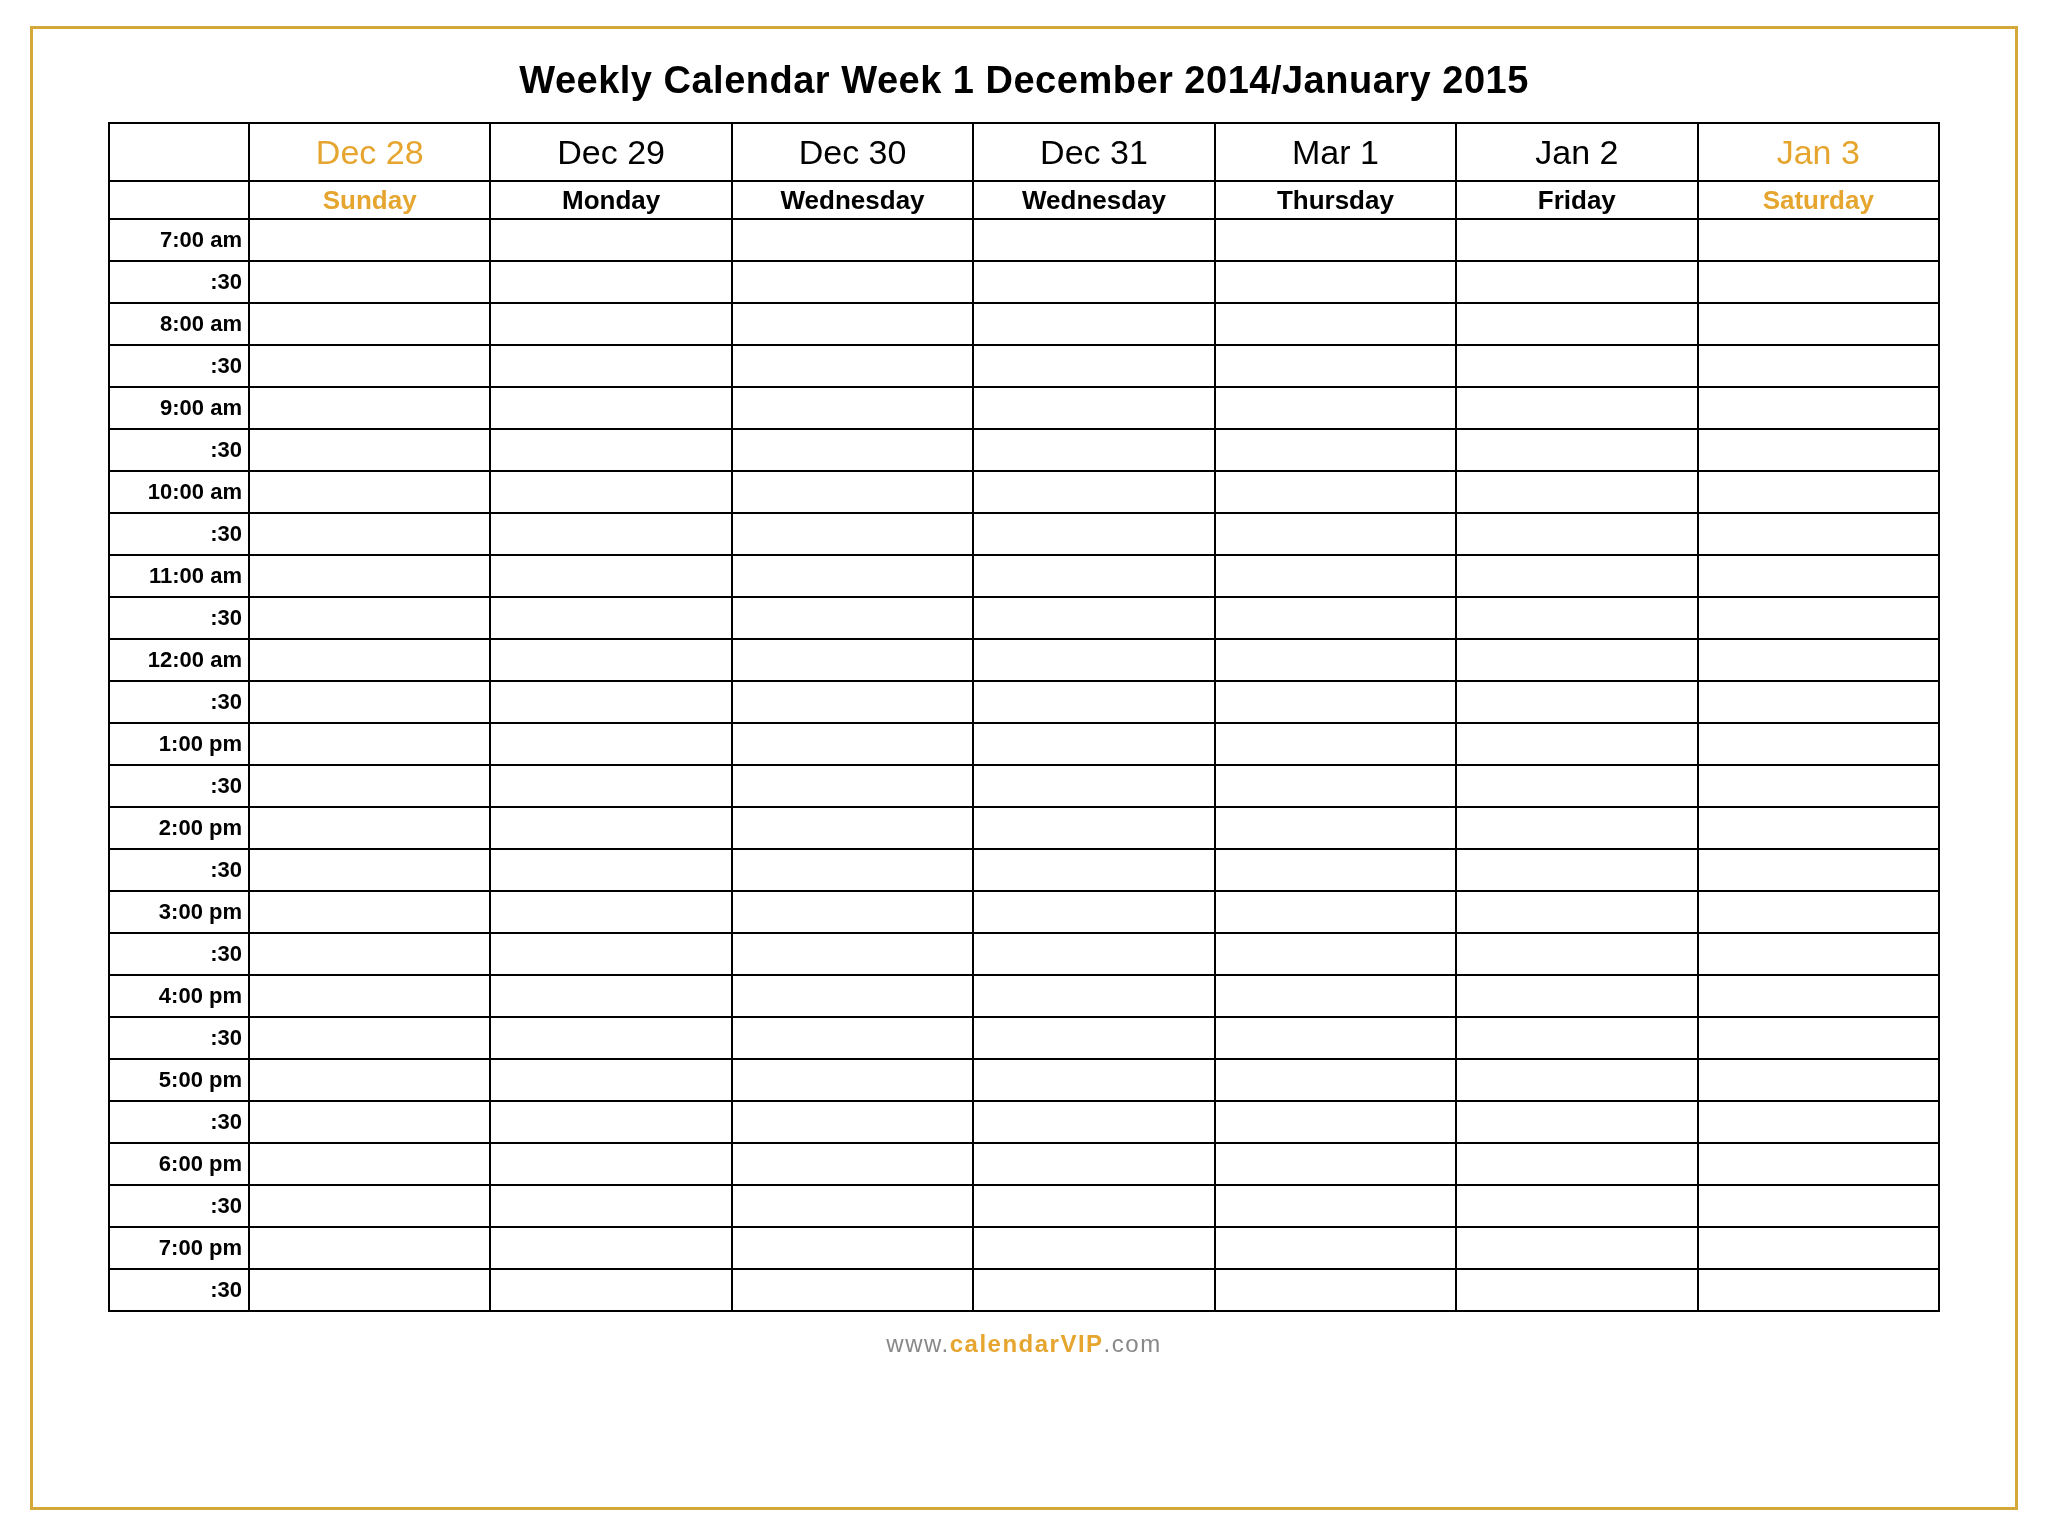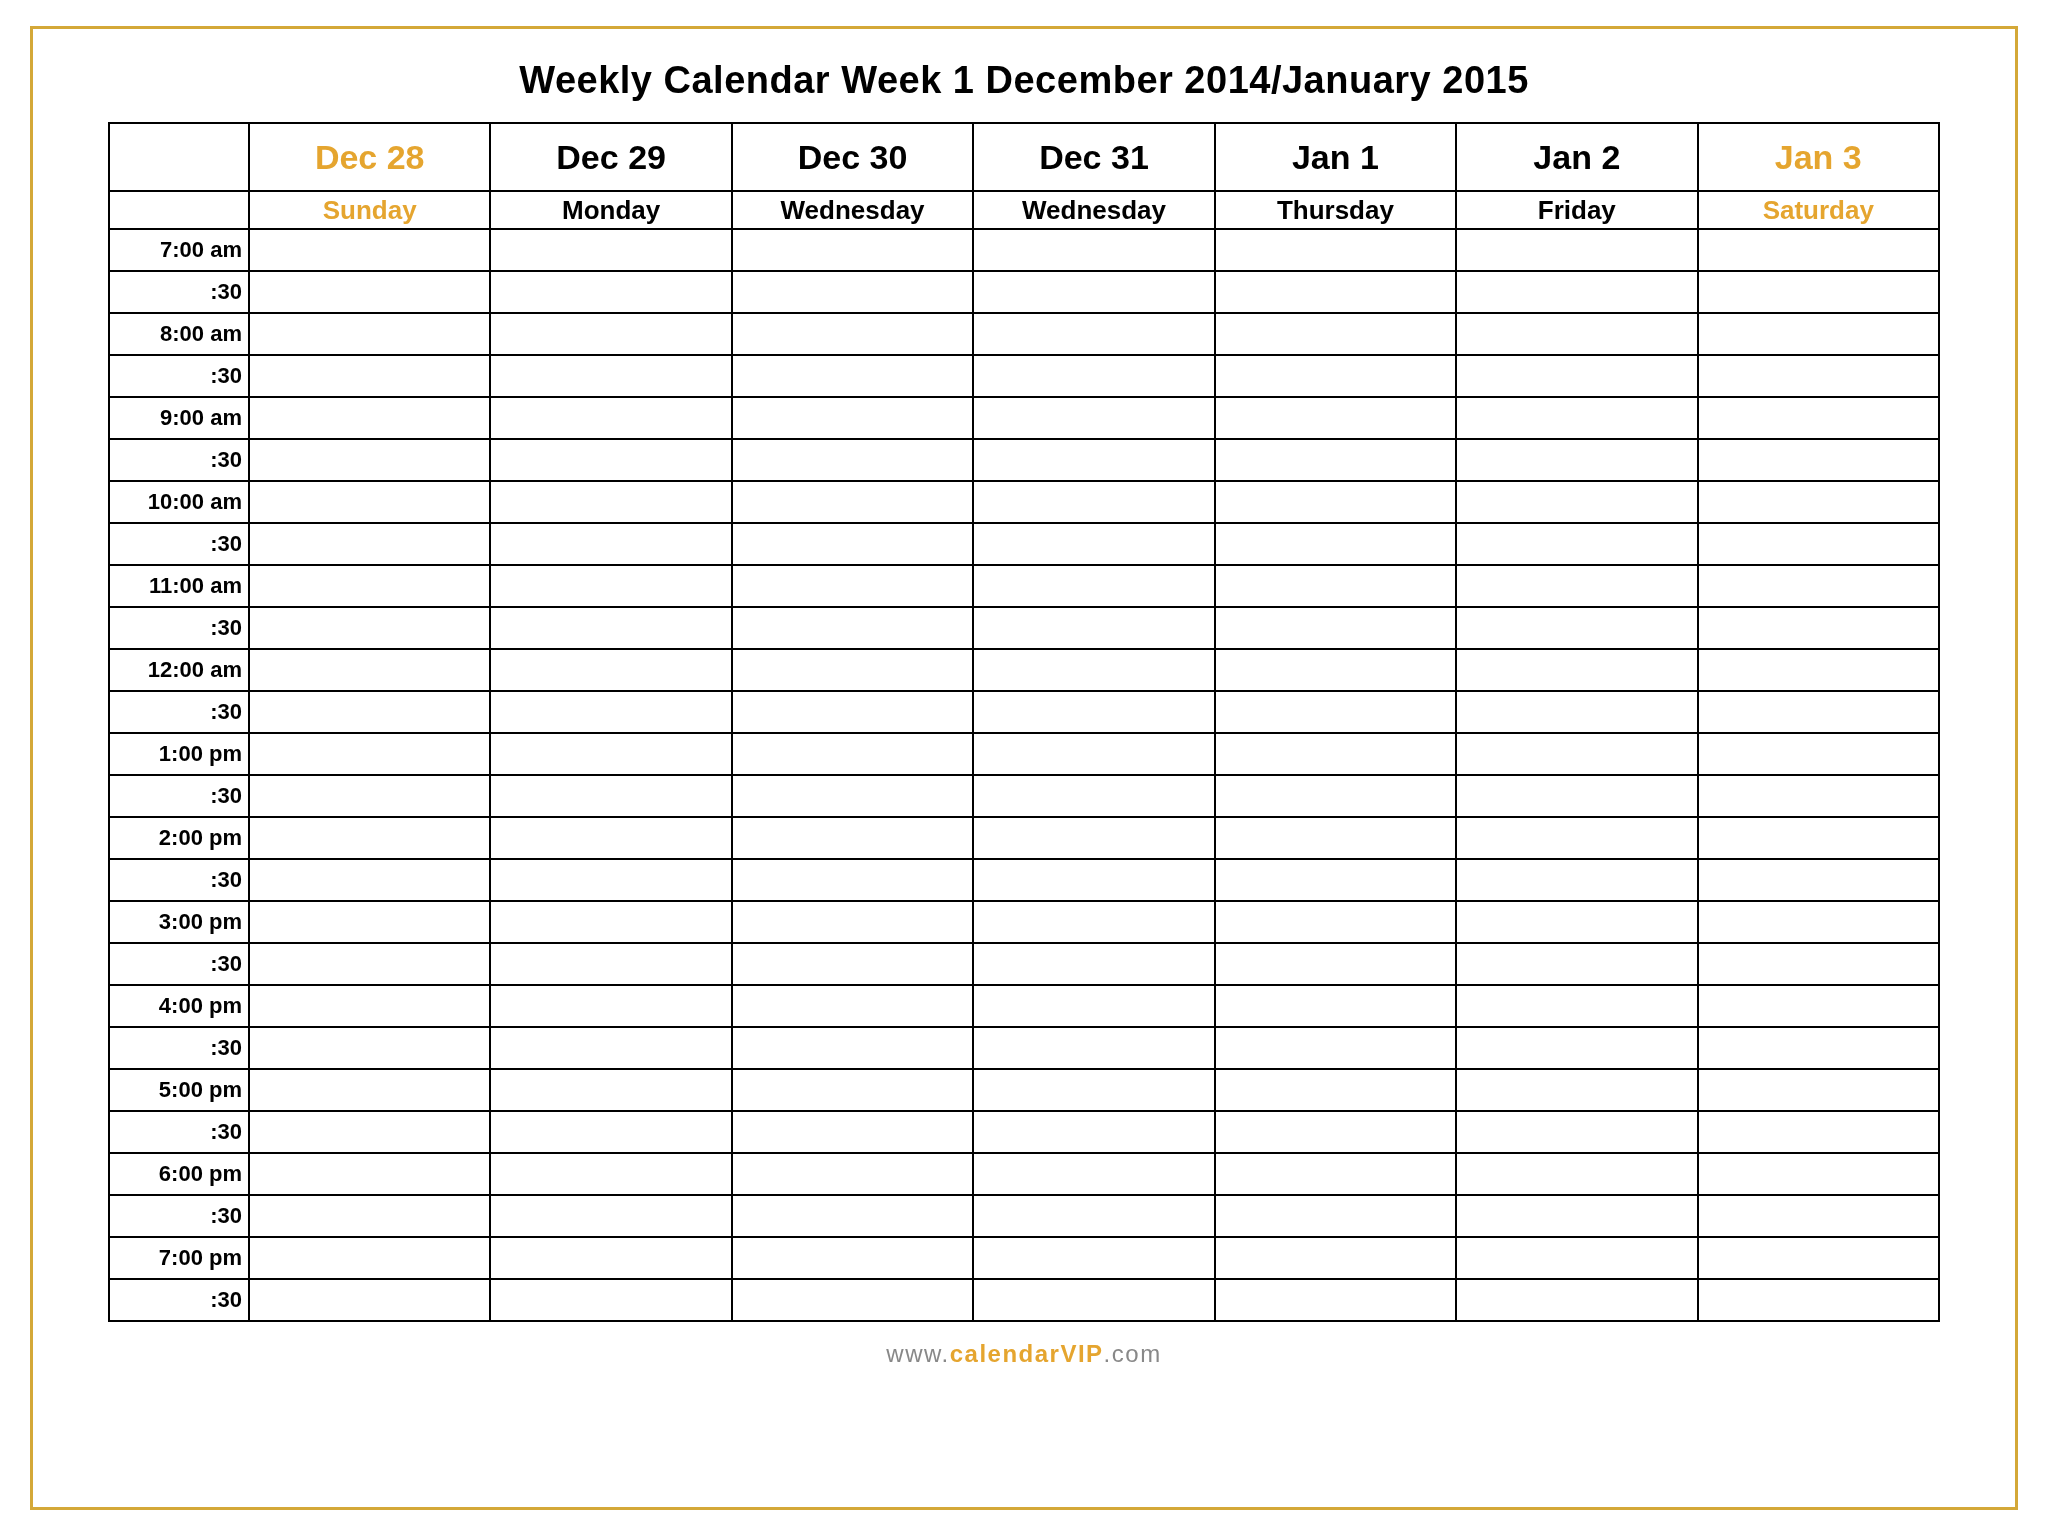--- a/index.html
+++ b/index.html
@@ -36,22 +36,22 @@
   }
   table.cal col.timecol { width: 140px; }
   table.cal th, table.cal td {
     border: 2px solid #000;
     font-size: 24px;
     vertical-align: middle;
     height: 42px;
   }
   table.cal tr.dates th {
     font-size: 34px;
-    font-weight: bold;
-    height: 68px;
+    font-weight: normal;
+    height: 58px;
     text-align: center;
   }
   table.cal tr.days th {
     font-size: 26px;
     font-weight: bold;
     height: 38px;
     text-align: center;
   }
   table.cal .weekend { color: #e5a52f; }
   table.cal td.time {
@@ -89,21 +89,21 @@
         <col>
         <col>
     </colgroup>
     <tbody id="cal-body">
         <tr class="dates">
           <th></th>
           <th class="weekend">Dec 28</th>
           <th>Dec 29</th>
           <th>Dec 30</th>
           <th>Dec 31</th>
-          <th>Jan 1</th>
+          <th>Mar 1</th>
           <th>Jan 2</th>
           <th class="weekend">Jan 3</th>
         </tr>
         <tr class="days">
           <th></th>
           <th class="weekend">Sunday</th>
           <th>Monday</th>
           <th>Wednesday</th>
           <th>Wednesday</th>
           <th>Thursday</th>

